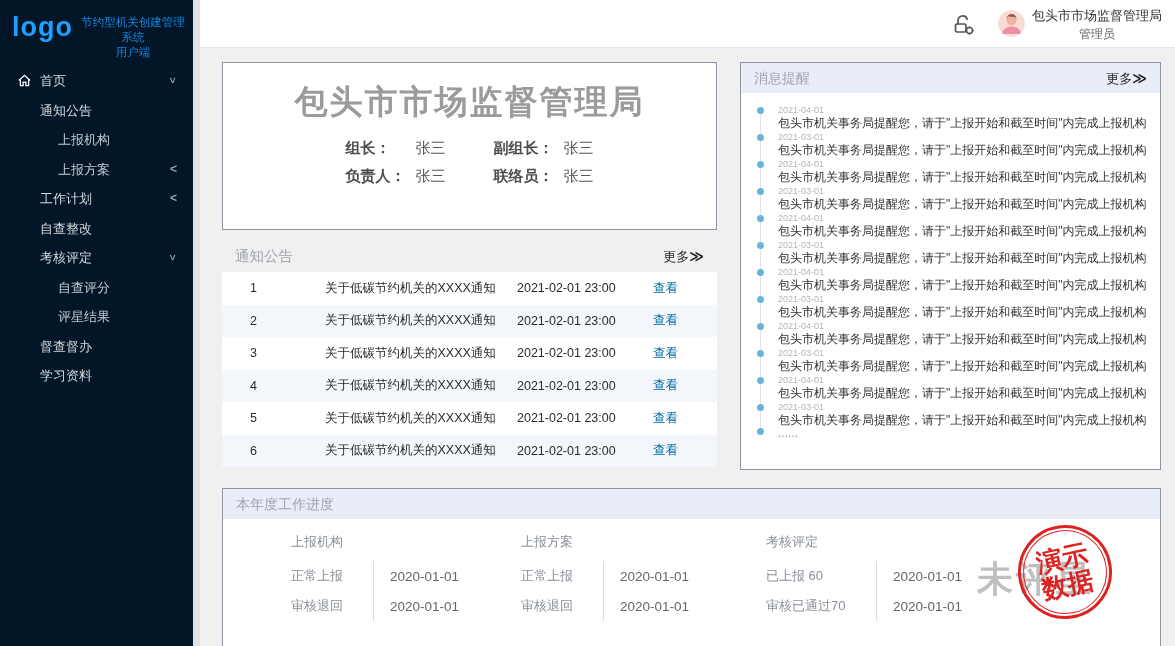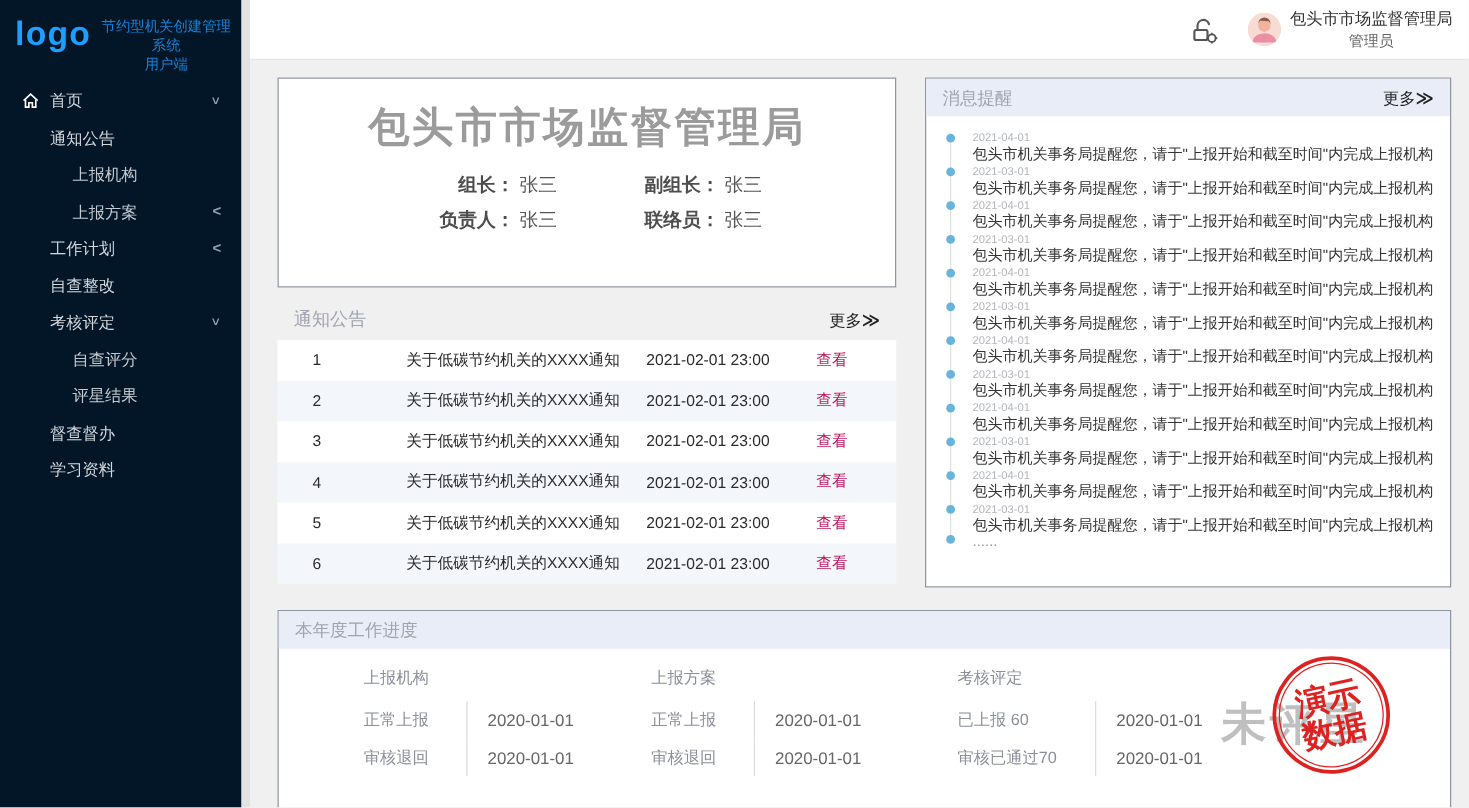--- a/index.html
+++ b/index.html
@@ -50,34 +50,34 @@
   .more { color:#1f1f1f; font-size:13px; cursor:pointer; }
   .more .dbl { font-style:italic; font-weight:bold; font-size:14px; }
 
   
   .basic { height:168px; }
   .org-title { text-align:center; font-size:33px; font-weight:bold; color:#9b9b9b;
     letter-spacing:2px; margin-top:17px; }
   .fields { display:grid; grid-template-columns:auto auto; column-gap:48px; row-gap:9px;
     justify-content:center; margin-top:14px; font-size:15px; }
   .fields .pair { display:flex; }
-  .fields .flabel { font-weight:bold; color:#4d4d4d; min-width:66px; text-align:right;margin-left:16px; }
+  .fields .flabel { font-weight:bold; color:#4d4d4d; min-width:66px; text-align:left; }
   .fields .fvalue { color:#555; margin-left:4px; }
 
   
   .notices { margin-top:10px; }
   .notice-hd { height:32px; line-height:32px; display:flex; justify-content:space-between;
     padding:0 13px; color:#a0a4b0; font-size:14.5px; }
   .notice-row { display:flex; align-items:center; height:32.5px; background:#fff;
     font-size:12.5px; color:#2b2b2b; padding-left:28px; }
   .notice-row.alt { background:#f3f7fc; }
   .n-idx { width:75px; }
   .n-title { width:192px; }
   .n-time { width:136px; }
-  .n-view { color:#be185d; cursor:pointer; text-decoration:none; }
+  .n-view { color:#0369a1; cursor:pointer; text-decoration:none; }
 
   
   .msgs { height:408px; display:flex; flex-direction:column; }
   .msg-body { flex:1; padding:12px 12px 0 16px; position:relative; overflow:hidden; }
   .timeline { position:relative; padding-left:0; }
   .timeline::before { content:""; position:absolute; left:3px; top:8px; bottom:14px; width:1px; background:#e2e2e2; }
   .tl-item { position:relative; padding-left:21px; height:27px; }
   .tl-item .dot { position:absolute; left:0; top:2px; width:7px; height:7px; border-radius:50%;
     background:#67b5dd; }
   .tl-date { font-size:9px; color:#b3b6bb; line-height:10px; }

